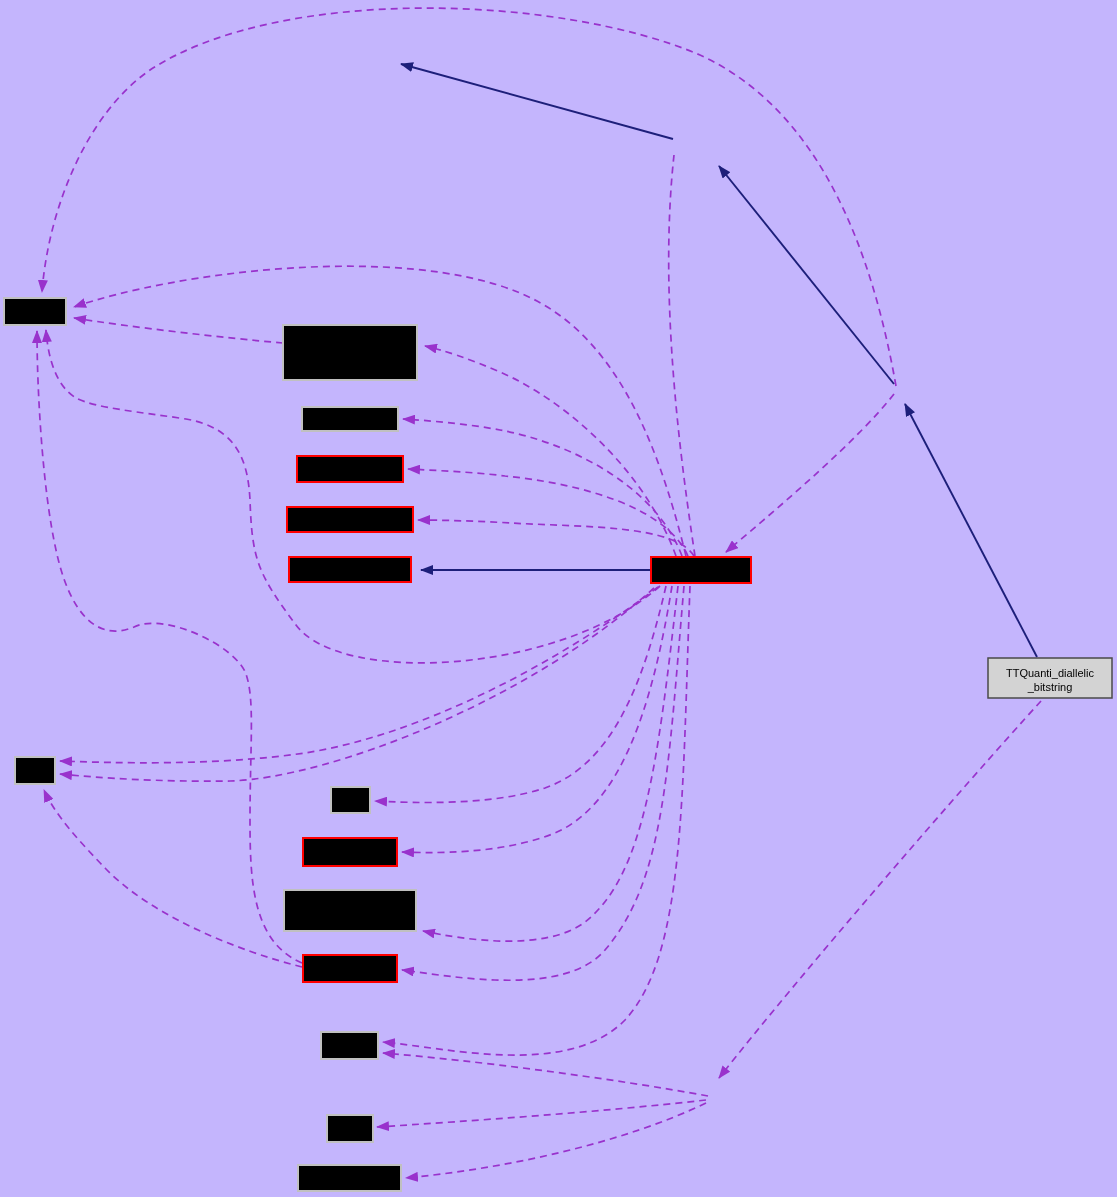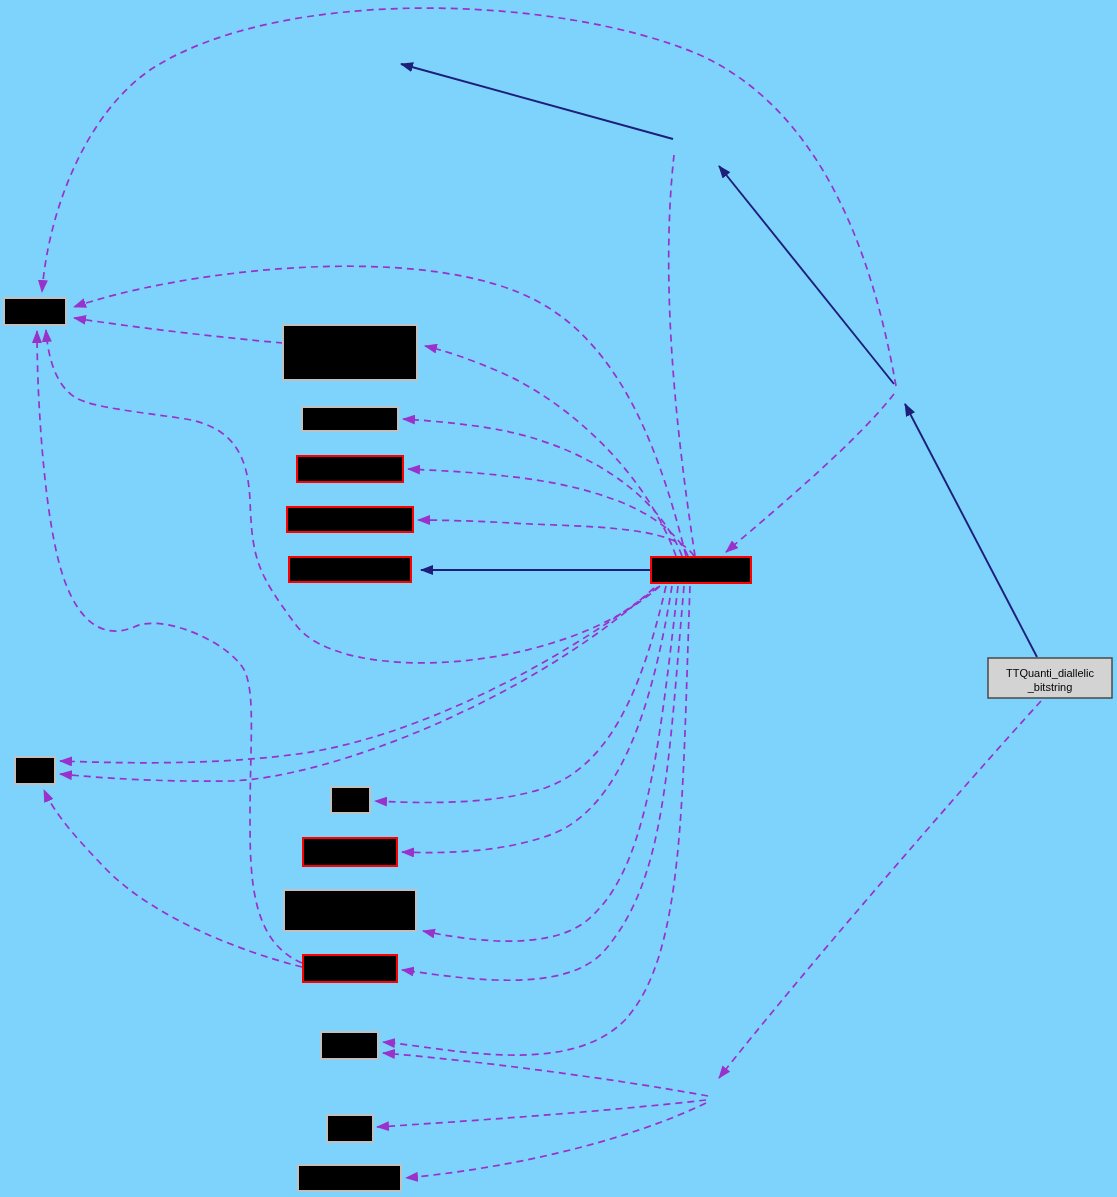--- a/index.html
+++ b/index.html
@@ -1,16 +1,16 @@
 <!DOCTYPE html>
 <html><head>
 <meta charset="utf-8">
 <style>
   html,body{margin:0;padding:0;background:#000;}
-  .canvas{position:relative;width:1117px;height:1197px;background:#7dd3fc;overflow:hidden;}
+  .canvas{position:relative;width:1117px;height:1197px;background:#c4b5fd;overflow:hidden;}
   svg{position:absolute;left:0;top:0;}
   .edge-usage{fill:none;stroke:#9932CC;stroke-width:1.7;stroke-dasharray:7 5;}
   .edge-inherit{fill:none;stroke:#1d1f7a;stroke-width:1.9;}
   .node-gray{fill:#000000;stroke:#C0C0C0;stroke-width:2;}
   .node-red{fill:#000000;stroke:#FF0000;stroke-width:2;}
   .node-labeled{fill:#D3D3D3;stroke:#4A4A4A;stroke-width:1.5;}
   .node-label{font-family:"Liberation Sans", sans-serif;font-size:11px;fill:#000;text-anchor:middle;}
 </style>
 </head>
 <body>

